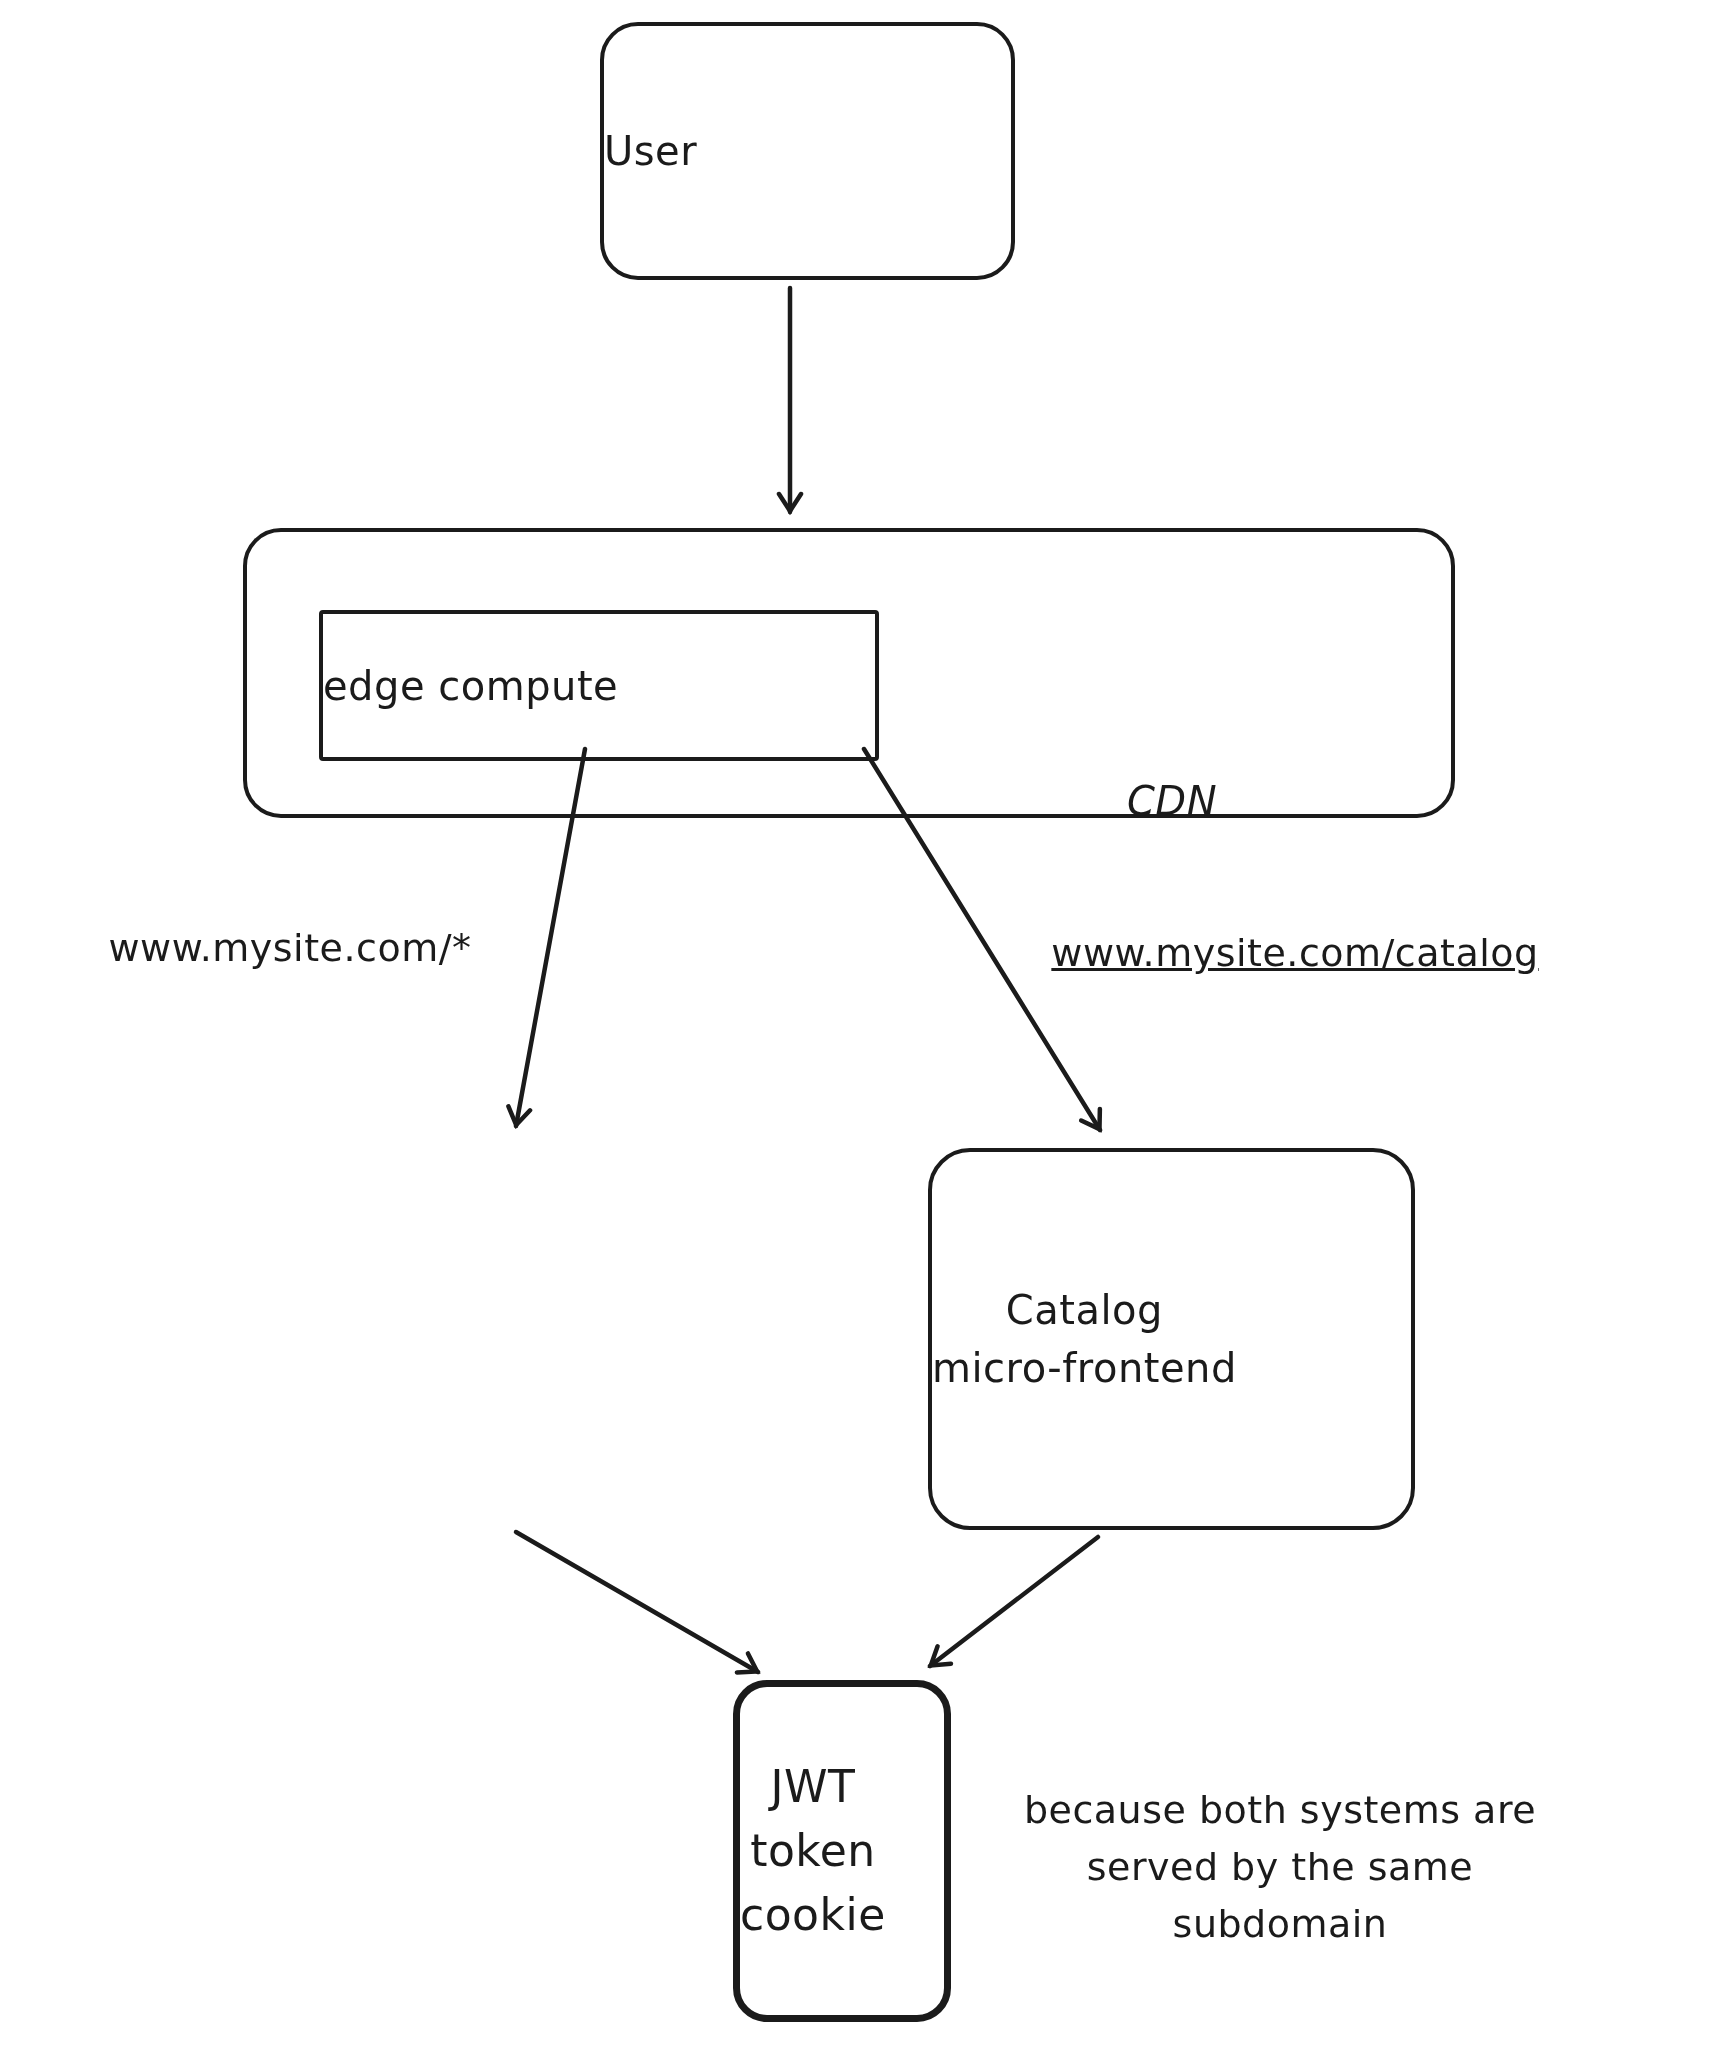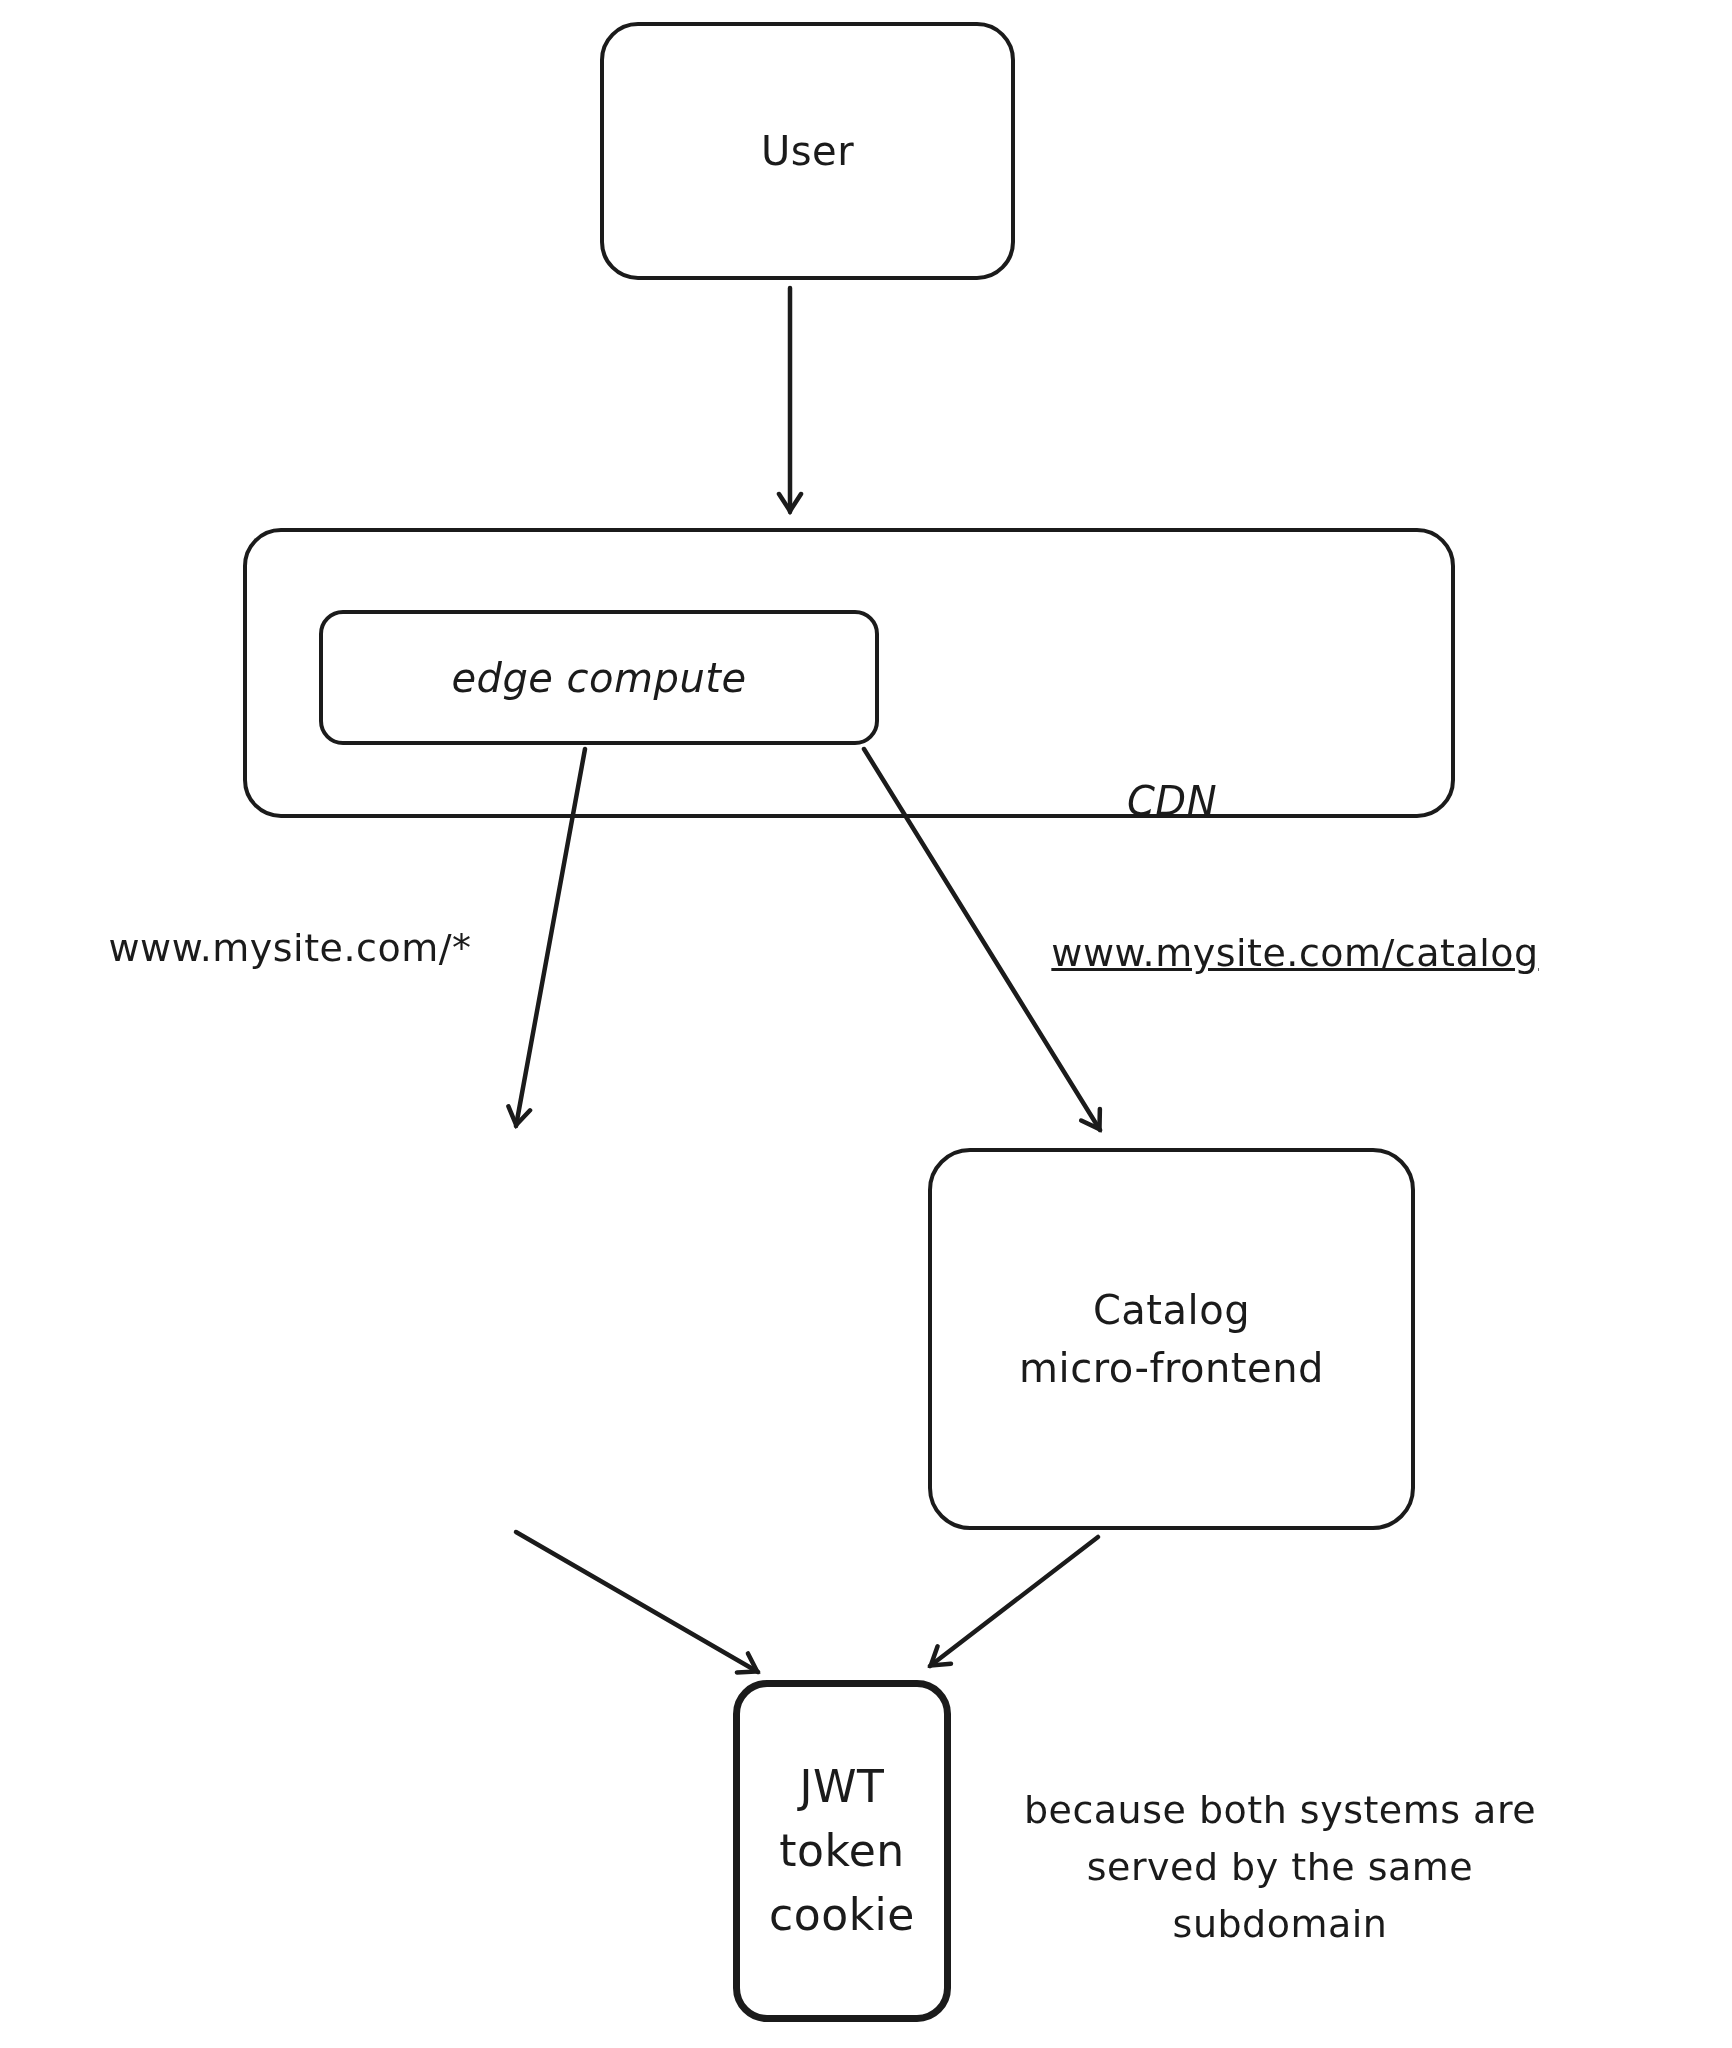--- a/index.html
+++ b/index.html
@@ -12,21 +12,20 @@
     color: #1b1b1b;
     overflow: hidden;
   }
   .box {
     position: absolute;
     border: 4px solid #1b1b1b;
     border-radius: 38px;
     background: #ffffff;
     display: flex;
     align-items: center;
-    justify-content: center;
     box-sizing: border-box;
   }
   .box-label {
     font-size: 40px;
     letter-spacing: 0.5px;
     text-align: center;
     white-space: pre-line;
     line-height: 1.45;
   }
   .free-label {
@@ -57,21 +56,21 @@
 </head>
 <body>
 
 <div class="canvas">
 
   <div class="box" style="left:600px; top:22px; width:415px; height:258px;">
     <div class="box-label">User</div>
   </div>
 
   <div class="box" style="left:243px; top:528px; width:1212px; height:290px; justify-content:flex-start;">
-    <div class="box" style="left:72px; top:78px; width:560px; height:135px; border-radius:24px;font-style:italic;">
+    <div class="box" style="left:72px; top:78px; width:560px; height:151px; border-radius:4px;">
       <div class="box-label">edge compute</div>
     </div>
     <div class="cdn-label-wrap">
       <div class="box-label">CDN</div>
     </div>
   </div>
 
   <div class="free-label" style="left:90px; top:920px; width:400px;">www.mysite.com/*</div>
   <div class="free-label" style="left:1045px; top:925px; width:500px;text-decoration:underline;">www.mysite.com/catalog</div>
 

